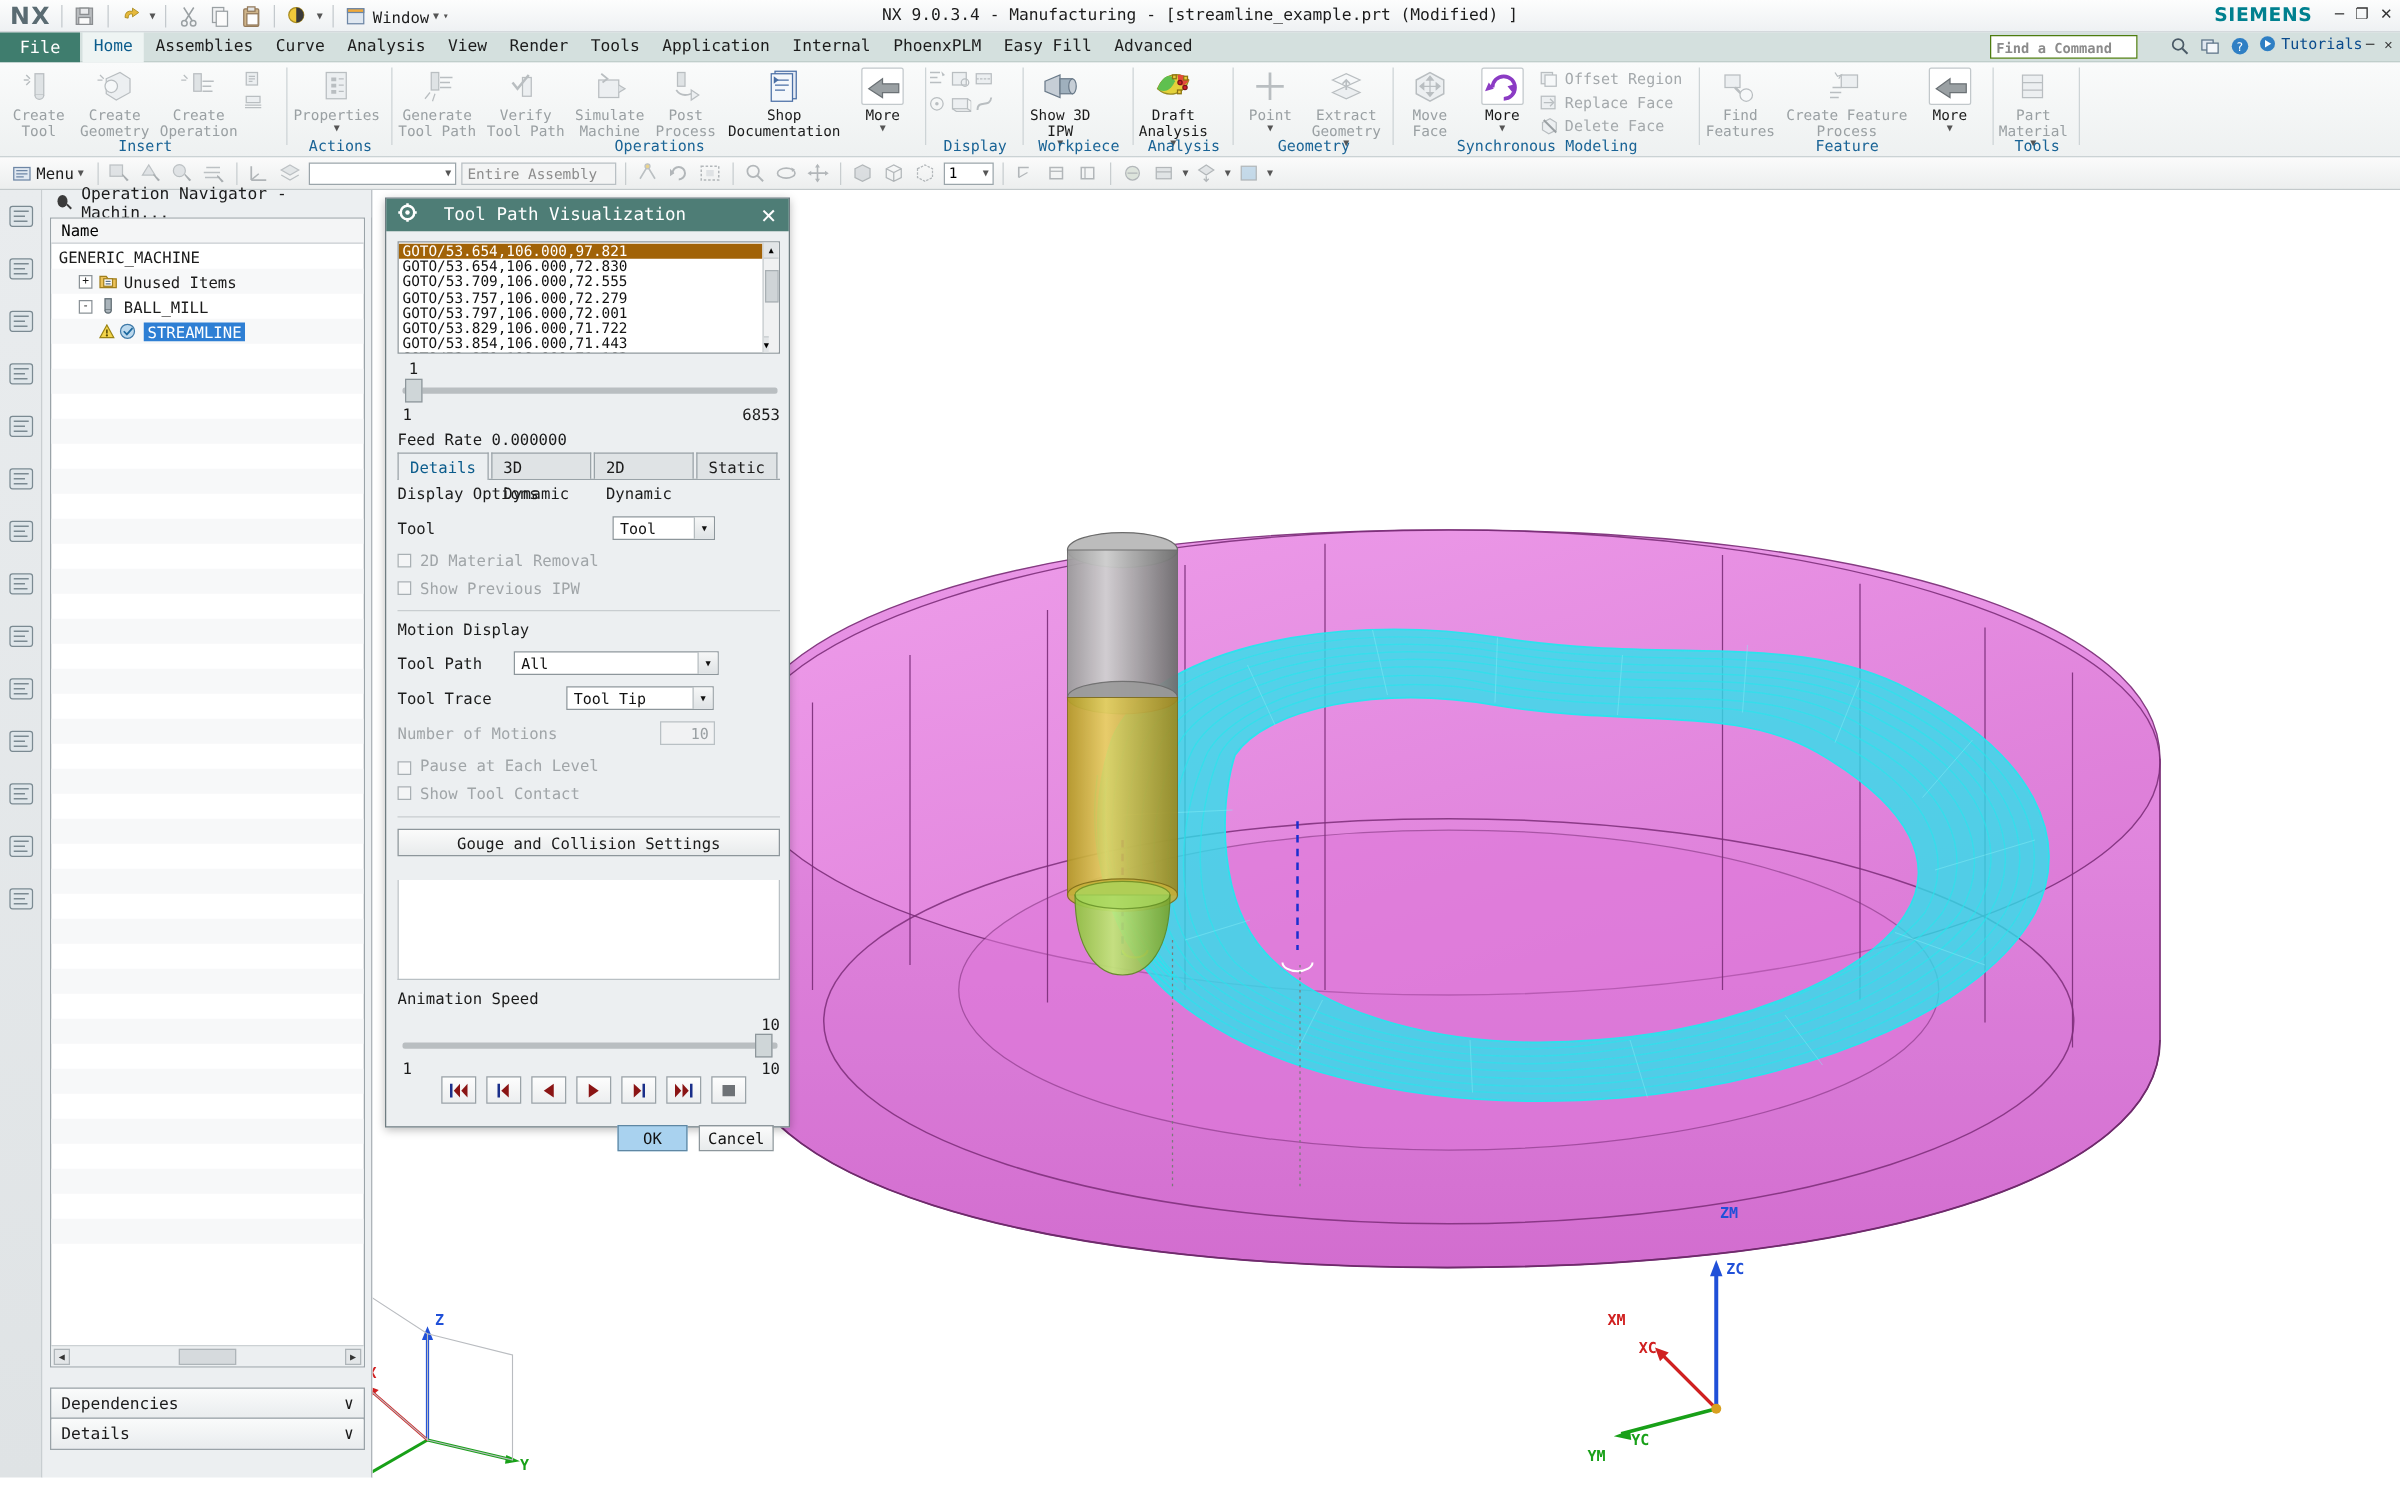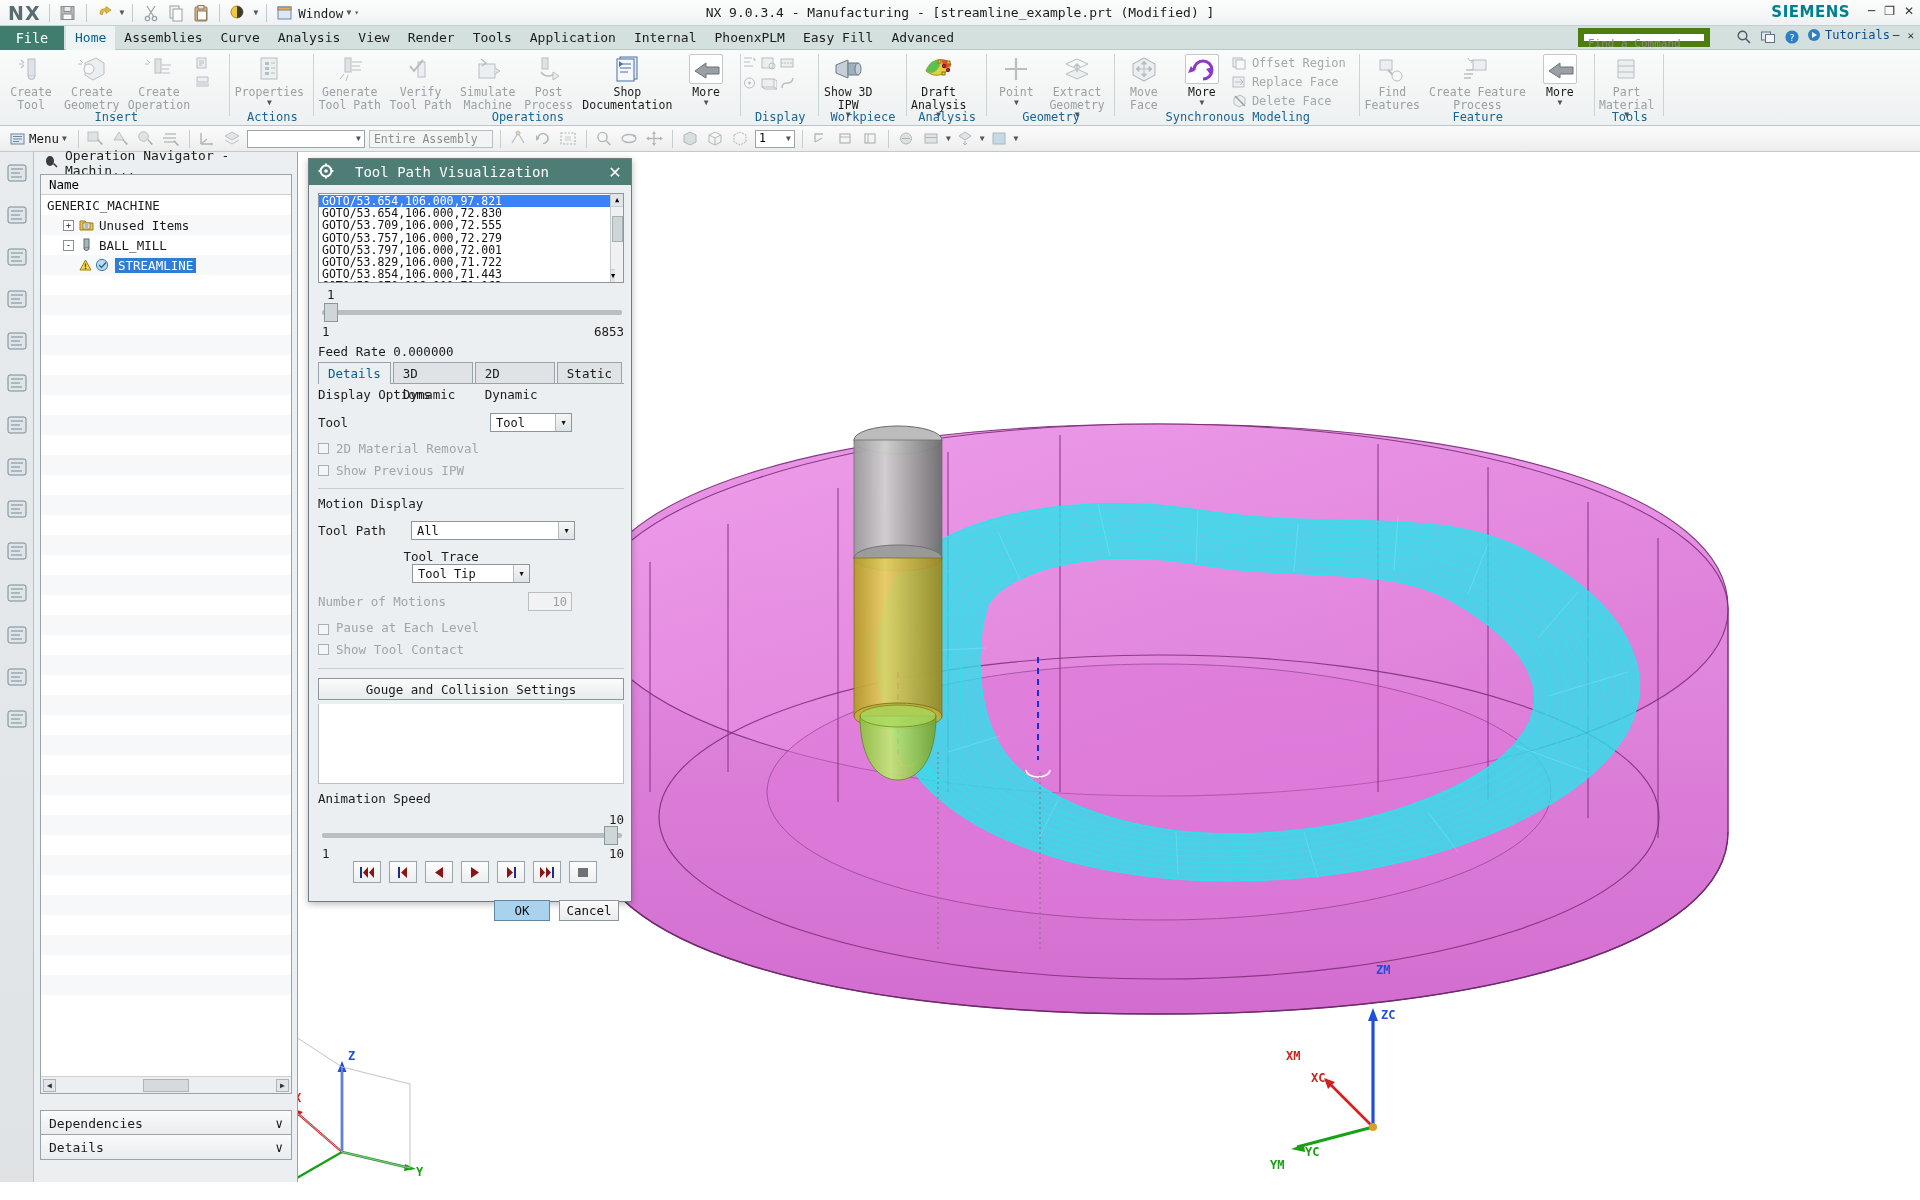--- a/index.html
+++ b/index.html
@@ -40,23 +40,23 @@
     background:#d4e0de; border-bottom:1px solid #b9c7c5;
   }
   .tab-file {
     position:absolute; left:0; top:0; width:64px; height:24px; line-height:24px;
     background:#3f7d6e; color:#fff; text-align:center; font-size:13.5px;
   }
   .tabs { position:absolute; left:66px; top:0; height:24px; display:flex; align-items:center; }
   .tab { height:24px; line-height:24px; padding:0 9px; font-size:13px; color:#1c1c1c; cursor:default; white-space:nowrap;}
   .tab.active { background:#eef4f3; color:#0b5c8c; }
   .findcmd {
-    position:absolute; right:210px; top:2px; width:132px; height:19px;
-    background:#fff; border:6px solid #4d7c0f; font-size:11px; color:#8b8b8b;
-    padding:1px 4px; line-height:17px;
+    position:absolute; right:210px; top:2px; width:118px; height:19px;
+    background:#fff; border:1px solid #4d7c0f; font-size:11px; color:#8b8b8b;
+    padding:1px 4px; line-height:17px;font-weight:bold;
   }
   .tabicons { position:absolute; right:120px; top:3px; display:flex; gap:8px; }
   .tutorials { position:absolute; right:30px; top:2px; font-size:12px; color:#0a4b8c; display:flex; align-items:center; gap:4px;}
   .tabrightctl{ position:absolute; right:6px; top:3px; display:flex; gap:8px; font-size:11px; color:#333;}
 
   
   .ribbon {
     position:absolute; left:0; top:50px; width:1920px; height:76px;
     background:linear-gradient(#fafbfb,#eef1f1);
     border-bottom:1px solid #bcc5c7;
@@ -143,21 +143,21 @@
   .dlg-title {
     height:26px; background:#4e7d76; color:#fff; display:flex; align-items:center;
     padding:0 6px 0 9px; font-size:14px; gap:21px;
   }
   .dlg-close { margin-left:auto; width:20px; height:20px; display:flex; align-items:center; justify-content:center; font-size:16px; color:#fff; font-family:"DejaVu Sans", sans-serif;}
   .goto-list {
     position:absolute; left:9px; top:34px; width:306px; height:90px;
     background:#fff; border:1px solid #8d969b; overflow:hidden;
   }
   .goto-line { height:12.2px; line-height:12.2px; font-size:11.5px; padding-left:3px; color:#111; white-space:nowrap;}
-  .goto-line.sel { background:#3b82f6; color:#fff; }
+  .goto-line.sel { background:#a16207; color:#fff; }
   .goto-sb { position:absolute; right:0; top:0; width:13px; height:100%; background:#f0f1f2; border-left:1px solid #c5cacd;}
   .goto-sb .up,.goto-sb .dn { height:13px; background:#e2e5e7; border-bottom:1px solid #c5cacd; display:flex; align-items:center; justify-content:center; font-size:7px;}
   .goto-sb .dn { position:absolute; bottom:0; border-bottom:none; border-top:1px solid #c5cacd;}
   .goto-sb .th { position:absolute; top:22px; left:1px; width:11px; height:26px; background:#cfd4d7; border:1px solid #a9b0b4;}
 
   .lbl { font-size:12.5px; color:#1b1b1b; }
   .lbl.dim { color:#a0a5a8; }
   .slider-track { height:5px; background:#b9bec1; border-radius:2px; position:relative; }
   .slider-thumb { position:absolute; top:-7px; width:14px; height:19px; background:#cfd6d8; border:1px solid #8d969b; }
   .tabs2 { position:absolute; left:9px; top:298px; width:306px; height:22px; display:flex; align-items:flex-end; border-bottom:1px solid #9aa3a8;}
@@ -1175,21 +1175,21 @@
       <div class="sect" style="margin-top:7px;">Motion Display</div>
 
       <div style="display:flex; align-items:center; margin-top:10px;">
         <span class="lbl" style="width:93px;">Tool Path</span>
         <div class="combo" style="width:164px;">
           <span>All</span>
           <span class="arw">▼</span>
         </div>
       </div>
 
-      <div style="display:flex; align-items:center; margin-top:9px;flex-direction:column;">
+      <div style="display:flex; align-items:center; margin-top:9px;">
         <span class="lbl" style="width:135px;">Tool Trace</span>
         <div class="combo" style="width:118px;">
           <span>Tool Tip</span>
           <span class="arw">▼</span>
         </div>
       </div>
 
       <div style="display:flex; align-items:center; margin-top:9px;">
         <span class="lbl dim" style="width:210px;">Number of Motions</span>
         <div class="numfield" style="width:44px;">10</div>

